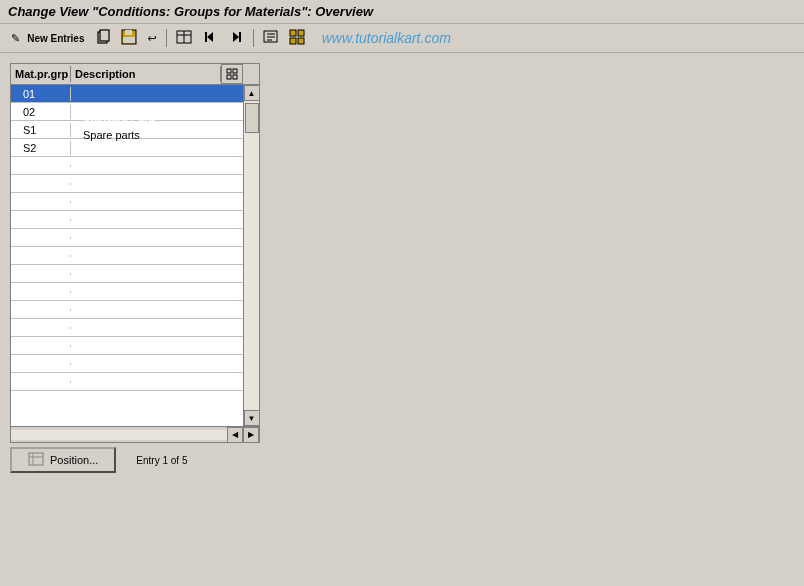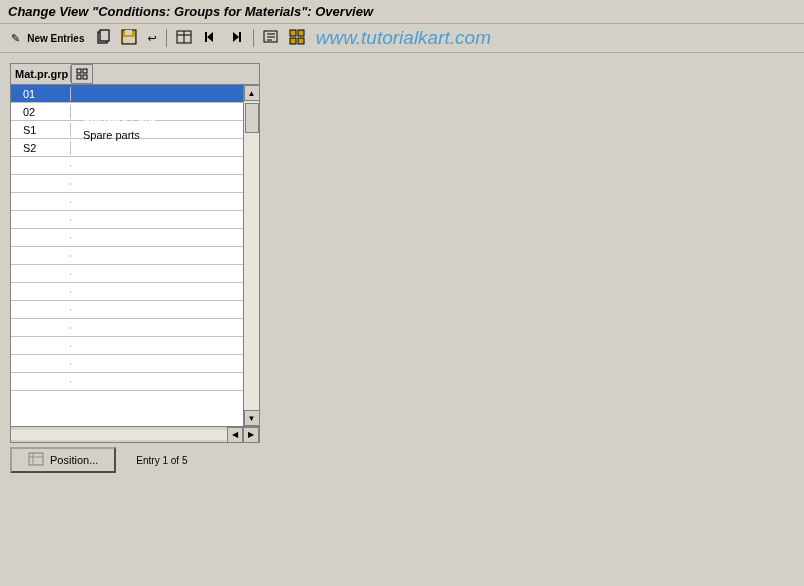--- a/index.html
+++ b/index.html
@@ -39,23 +39,23 @@
       font-size: 11px;
     }
     .toolbar-label {
       font-size: 10px;
       color: #000;
       margin-right: 4px;
       font-weight: bold;
     }
     .watermark {
       color: #4a9fd4;
-      font-size: 19px;
+      font-size: 14px;
       font-style: italic;
-      margin-left: 4px;
+      margin-left: 10px;
     }
     .main-content {
       padding: 10px;
       background: #d4d0c8;
       display: flex;
       flex-direction: column;
       height: calc(586px - 60px);
     }
     .table-container {
       border: 1px solid #808080;
@@ -294,20 +294,21 @@
   </button>
   <span class="watermark">www.tutorialkart.com</span>
 </div>
 
 <div class="main-content">
 
   <div class="table-container">
 
     <div class="table-header">
       <div class="col-header col-matprgrp">Mat.pr.grp</div>
+      <div class="col-header col-desc">Description</div>
       <div class="col-icon-btn">
         <svg width="12" height="12" viewBox="0 0 12 12">
           <rect x="1" y="1" width="4" height="4" fill="none" stroke="#000" stroke-width="1"></rect>
           <rect x="7" y="1" width="4" height="4" fill="none" stroke="#000" stroke-width="1"></rect>
           <rect x="1" y="7" width="4" height="4" fill="none" stroke="#000" stroke-width="1"></rect>
           <rect x="7" y="7" width="4" height="4" fill="none" stroke="#000" stroke-width="1"></rect>
         </svg>
       </div>
     </div>
 

